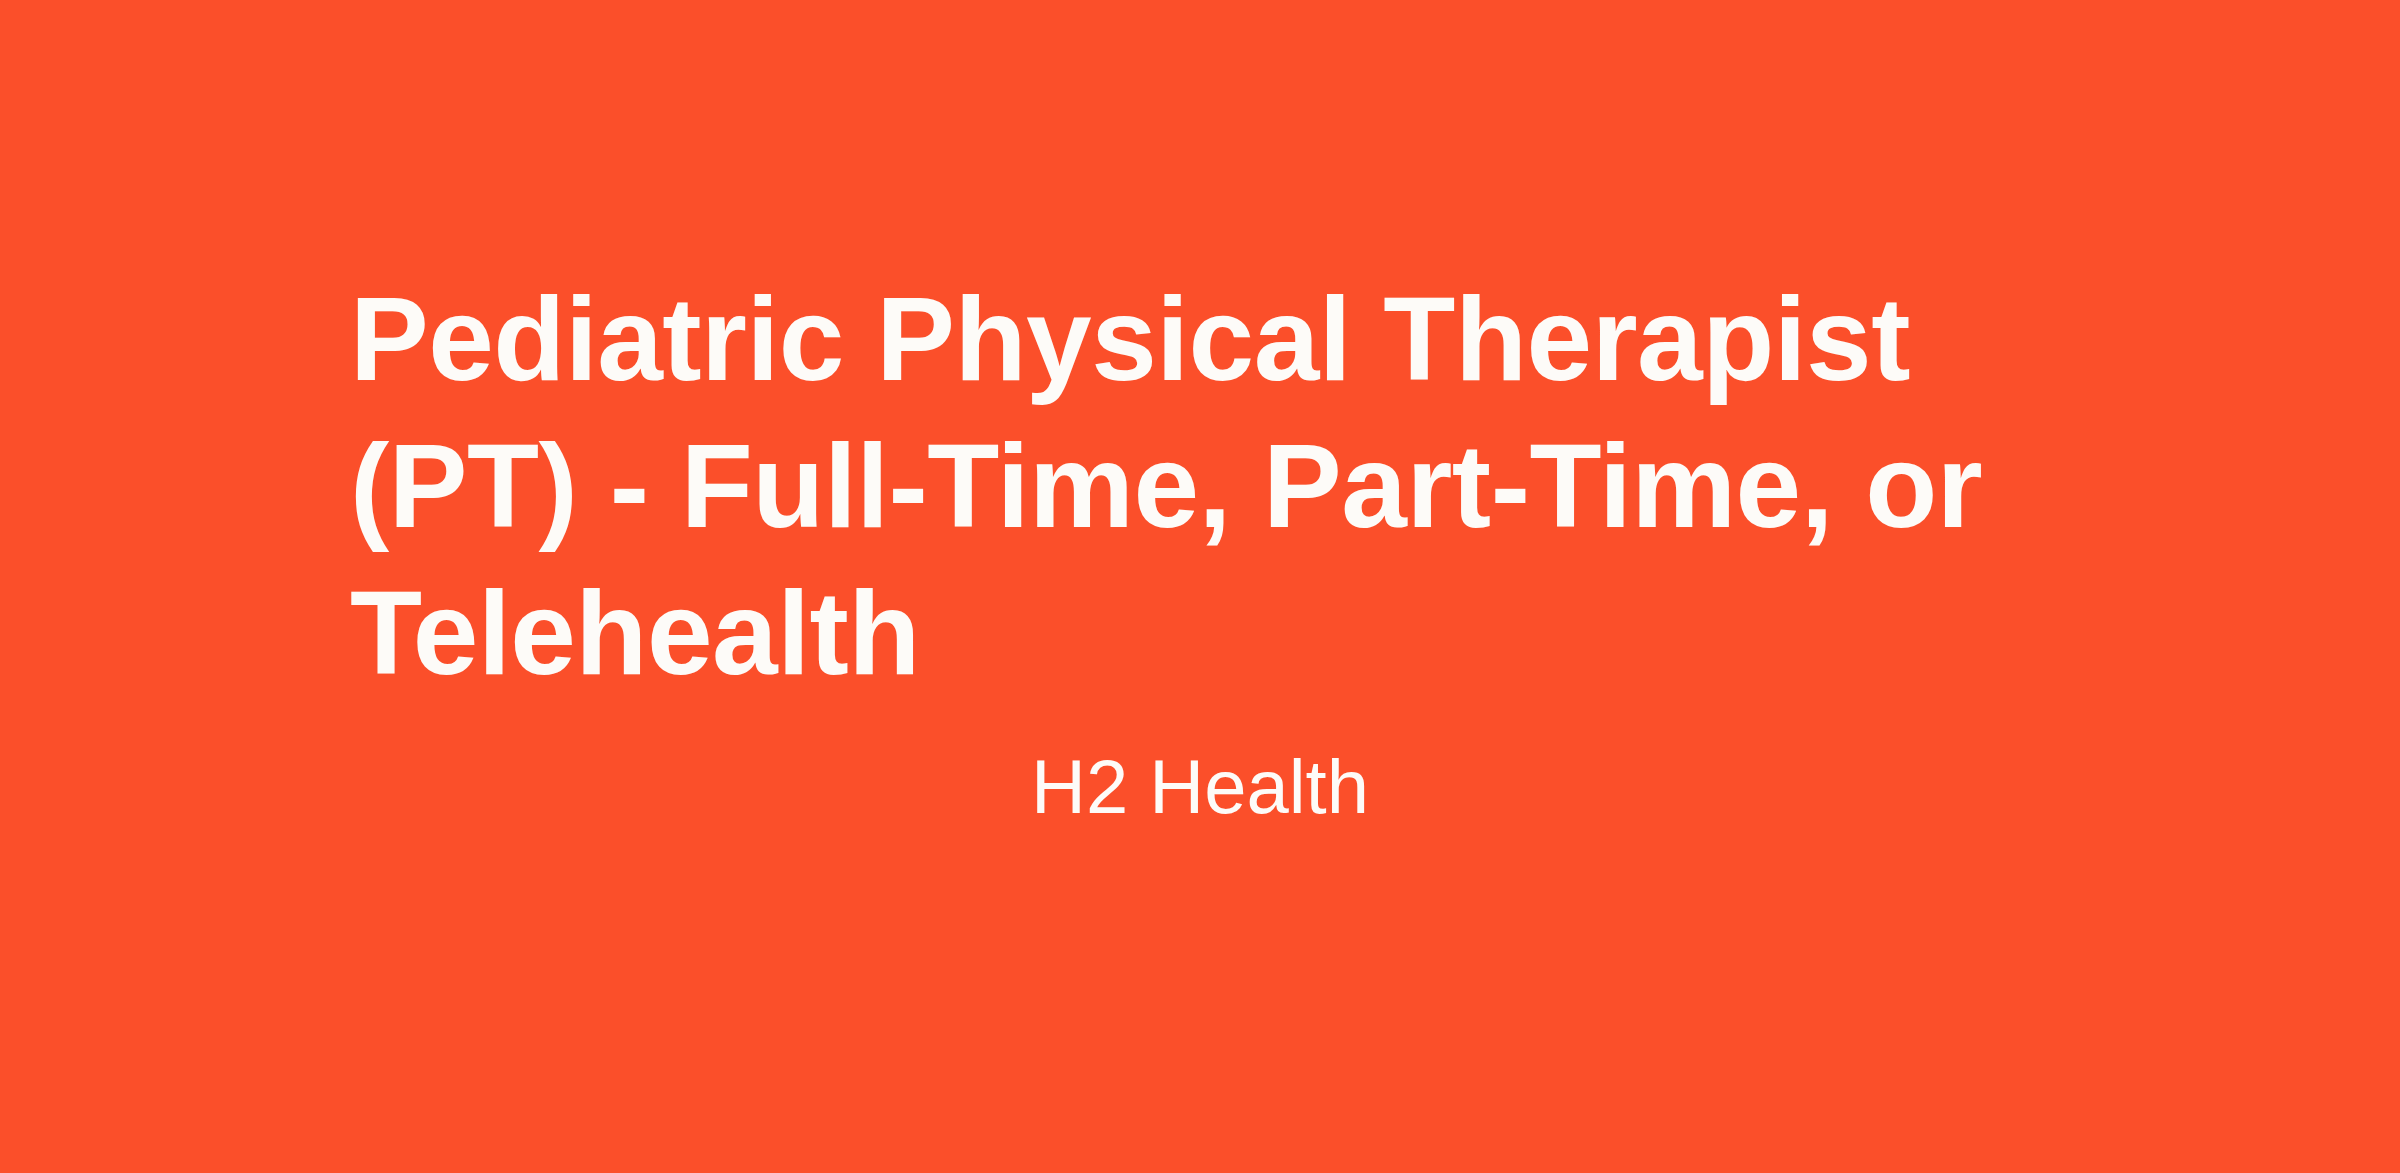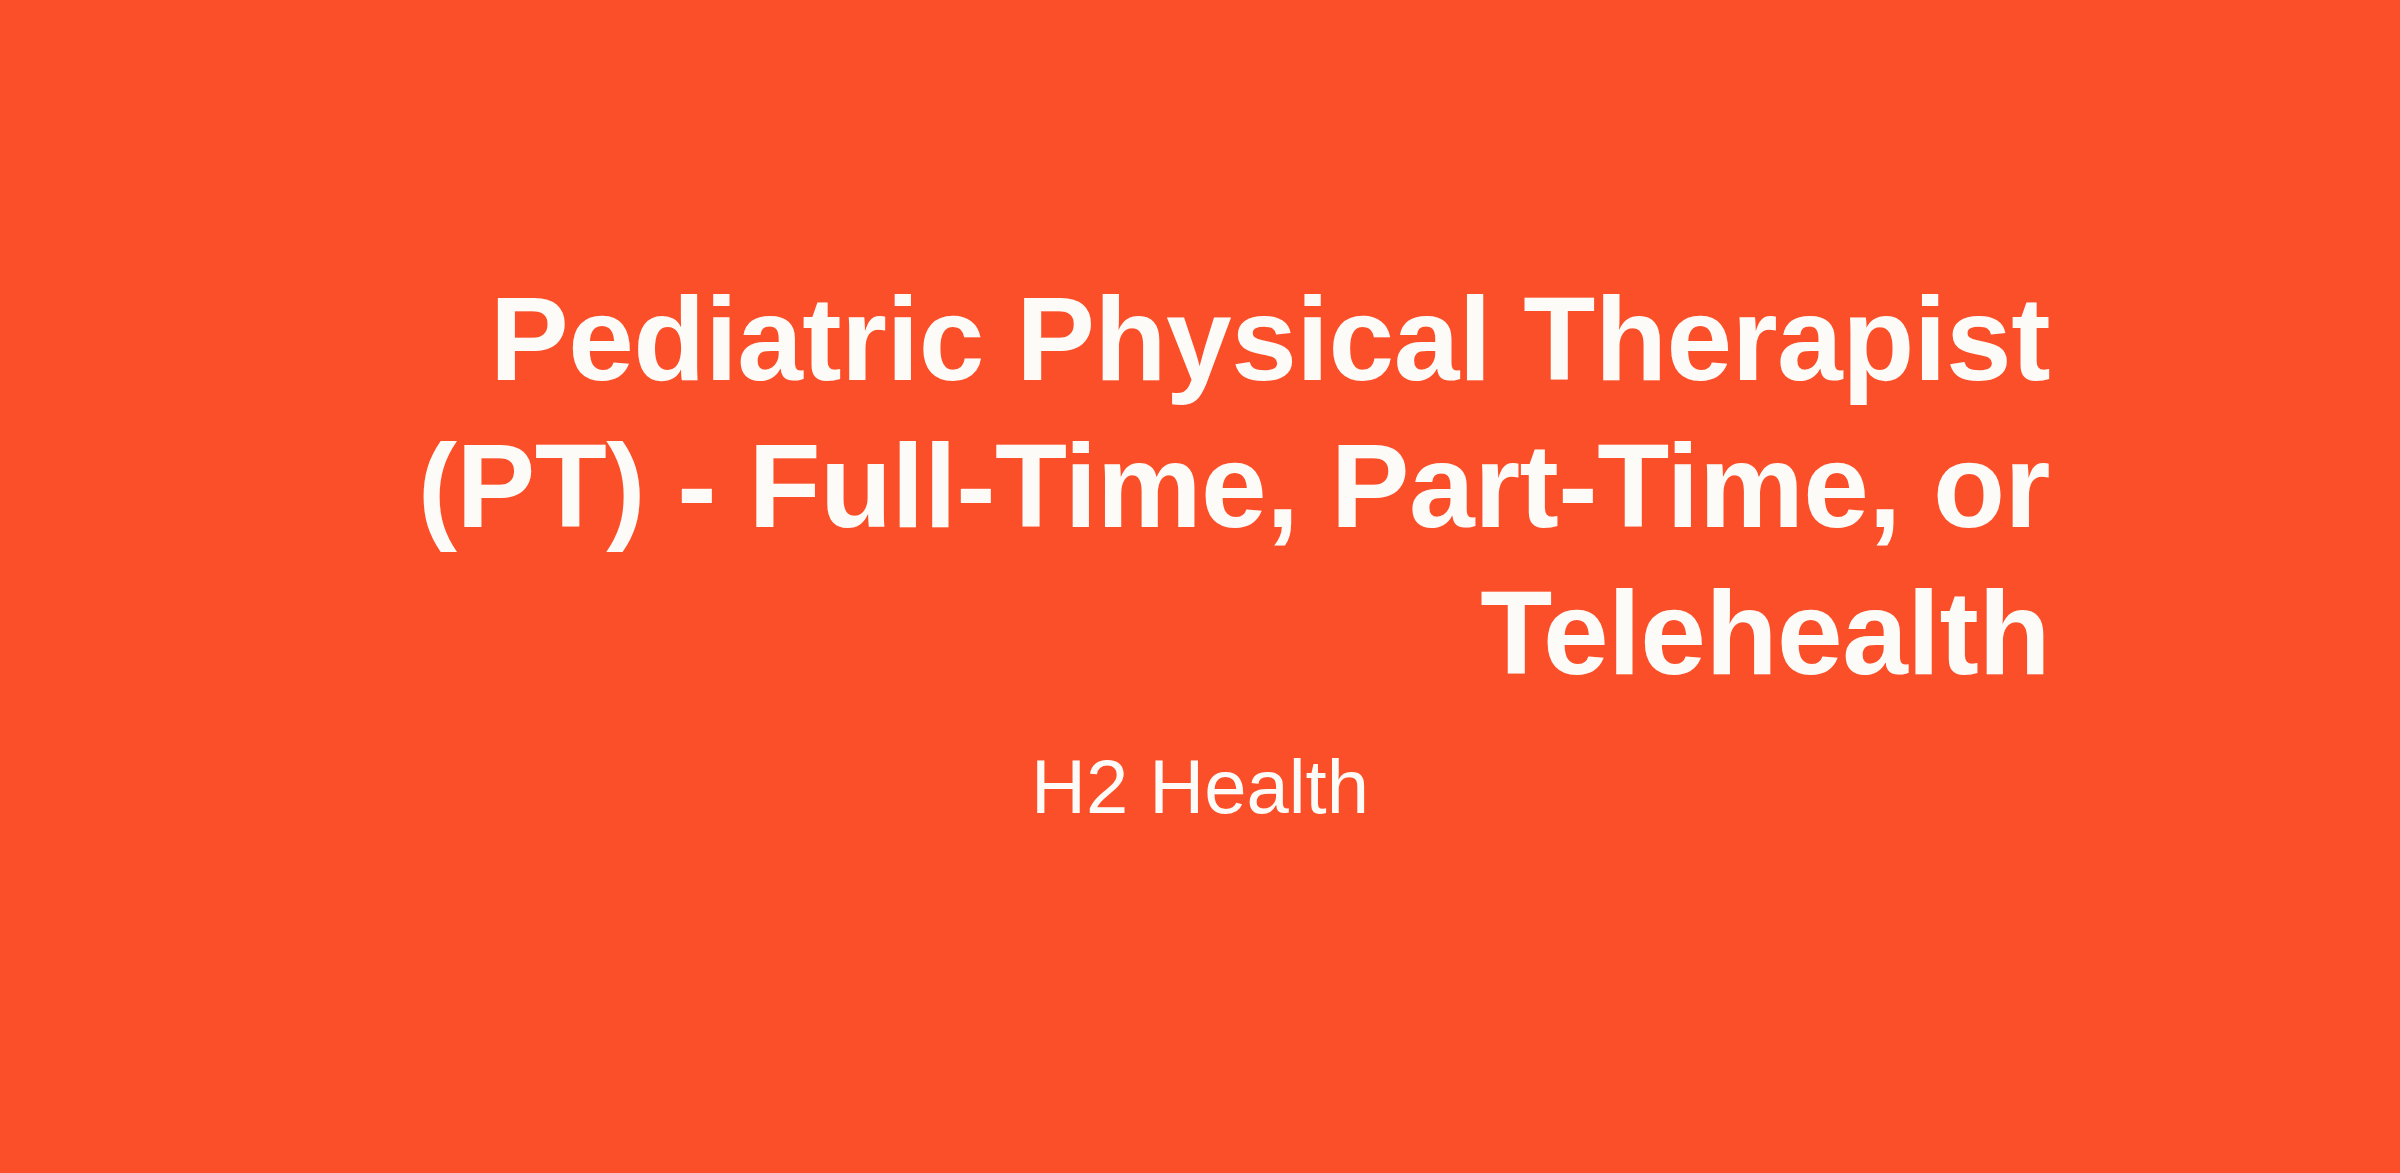--- a/index.html
+++ b/index.html
@@ -36,21 +36,21 @@
 
   .job-title {
     margin: 0;
     padding: 0;
     color: #FDFBF8;
     font-family: "Liberation Sans", sans-serif;
     font-weight: 700;
     font-size: 118px;
     line-height: 147px;
     letter-spacing: -0.5px;
-    text-align: right;
+    text-align: left;
     width: 1700px;
     white-space: pre-line;
   }
 
   .job-company {
     margin: 0;
     padding: 0;
     margin-top: 36px;
     color: #FDFBF8;
     font-family: "Liberation Sans", sans-serif;

